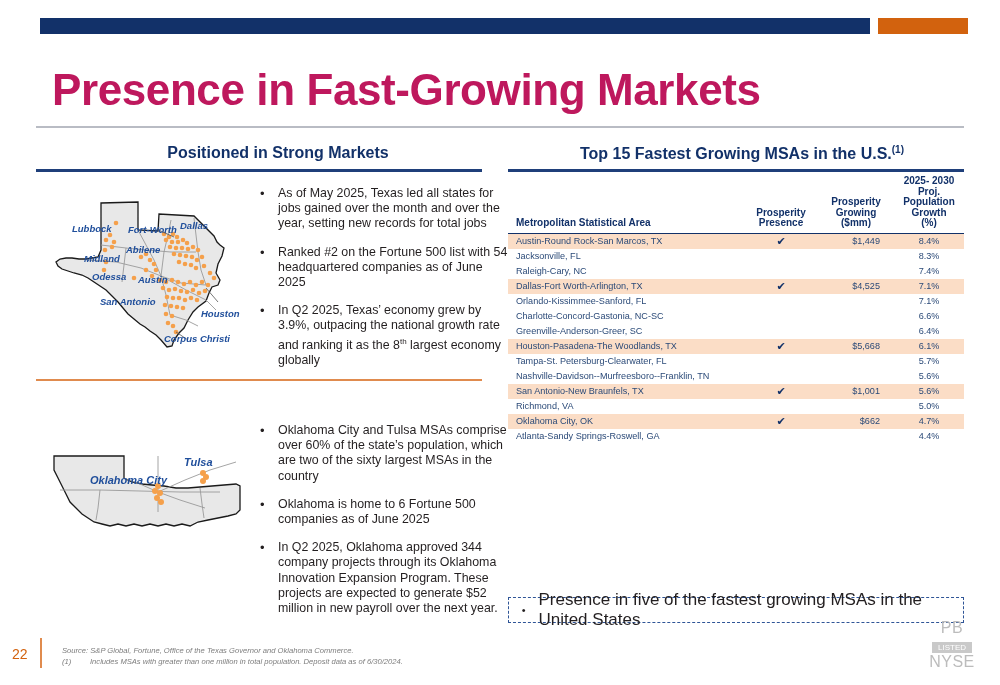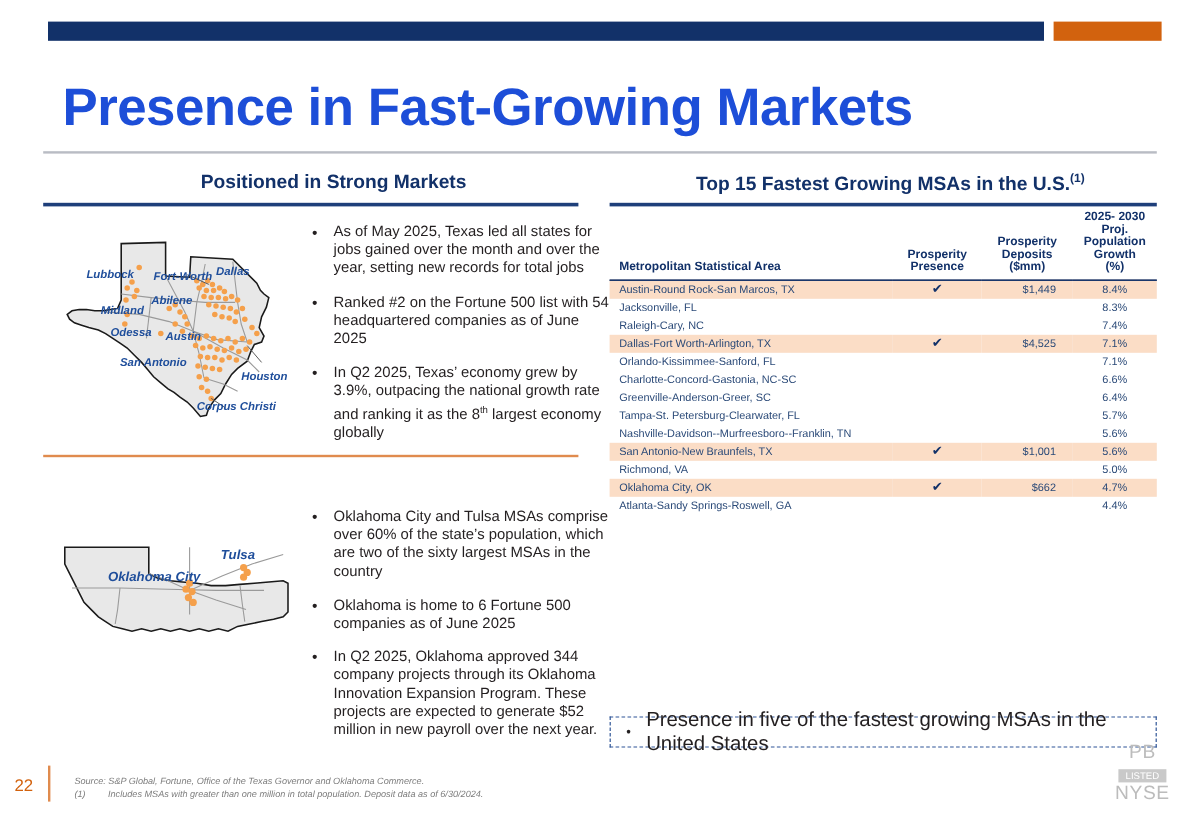--- a/index.html
+++ b/index.html
@@ -18,21 +18,21 @@
     background:#123169;
   }
   .topbar-orange{
     position:absolute;left:878px;top:18px;width:90px;height:16px;
     background:#D2620E;
   }
 
   
   .main-title{
     position:absolute;left:52px;top:66px;
-    font-size:44px;font-weight:bold;color:#1d4ed8;
+    font-size:44px;font-weight:bold;color:#be185d;
     letter-spacing:-0.4px;line-height:1.1;
     white-space:nowrap;
   }
   .title-rule{
     position:absolute;left:36px;top:126px;width:928px;height:2px;
     background:#b9bcc4;
   }
 
   
   .col-head{
@@ -356,21 +356,21 @@
         <tr>
           <th class="c1">
             <span>Metropolitan Statistical Area</span>
           </th>
           <th class="c2">
             <div>Prosperity</div>
             <div>Presence</div>
           </th>
           <th class="c3">
             <div>Prosperity</div>
-            <div>Deposits</div>
+            <div>Growing</div>
             <div>($mm)</div>
           </th>
           <th class="c4">
             <div>2025- 2030</div>
             <div>Proj. Population</div>
             <div>Growth</div>
             <div>(%)</div>
           </th>
         </tr>
       </thead>
@@ -410,20 +410,26 @@
             <td class="c2"></td>
             <td class="c3"></td>
             <td class="c4">6.6%</td>
           </tr>
           <tr>
             <td class="c1">Greenville-Anderson-Greer, SC</td>
             <td class="c2"></td>
             <td class="c3"></td>
             <td class="c4">6.4%</td>
           </tr>
+          <tr class="hl">
+            <td class="c1">Houston-Pasadena-The Woodlands, TX</td>
+            <td class="c2">✔</td>
+            <td class="c3">$5,668</td>
+            <td class="c4">6.1%</td>
+          </tr>
           <tr>
             <td class="c1">Tampa-St. Petersburg-Clearwater, FL</td>
             <td class="c2"></td>
             <td class="c3"></td>
             <td class="c4">5.7%</td>
           </tr>
           <tr>
             <td class="c1">Nashville-Davidson--Murfreesboro--Franklin, TN</td>
             <td class="c2"></td>
             <td class="c3"></td>

